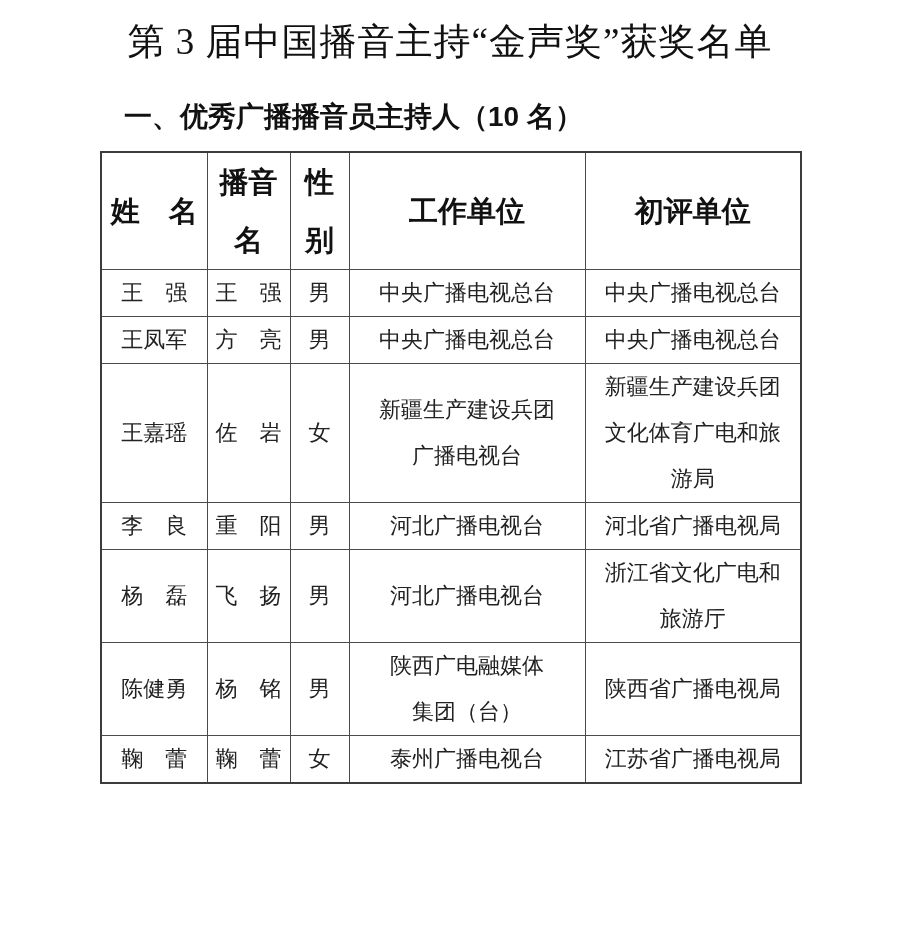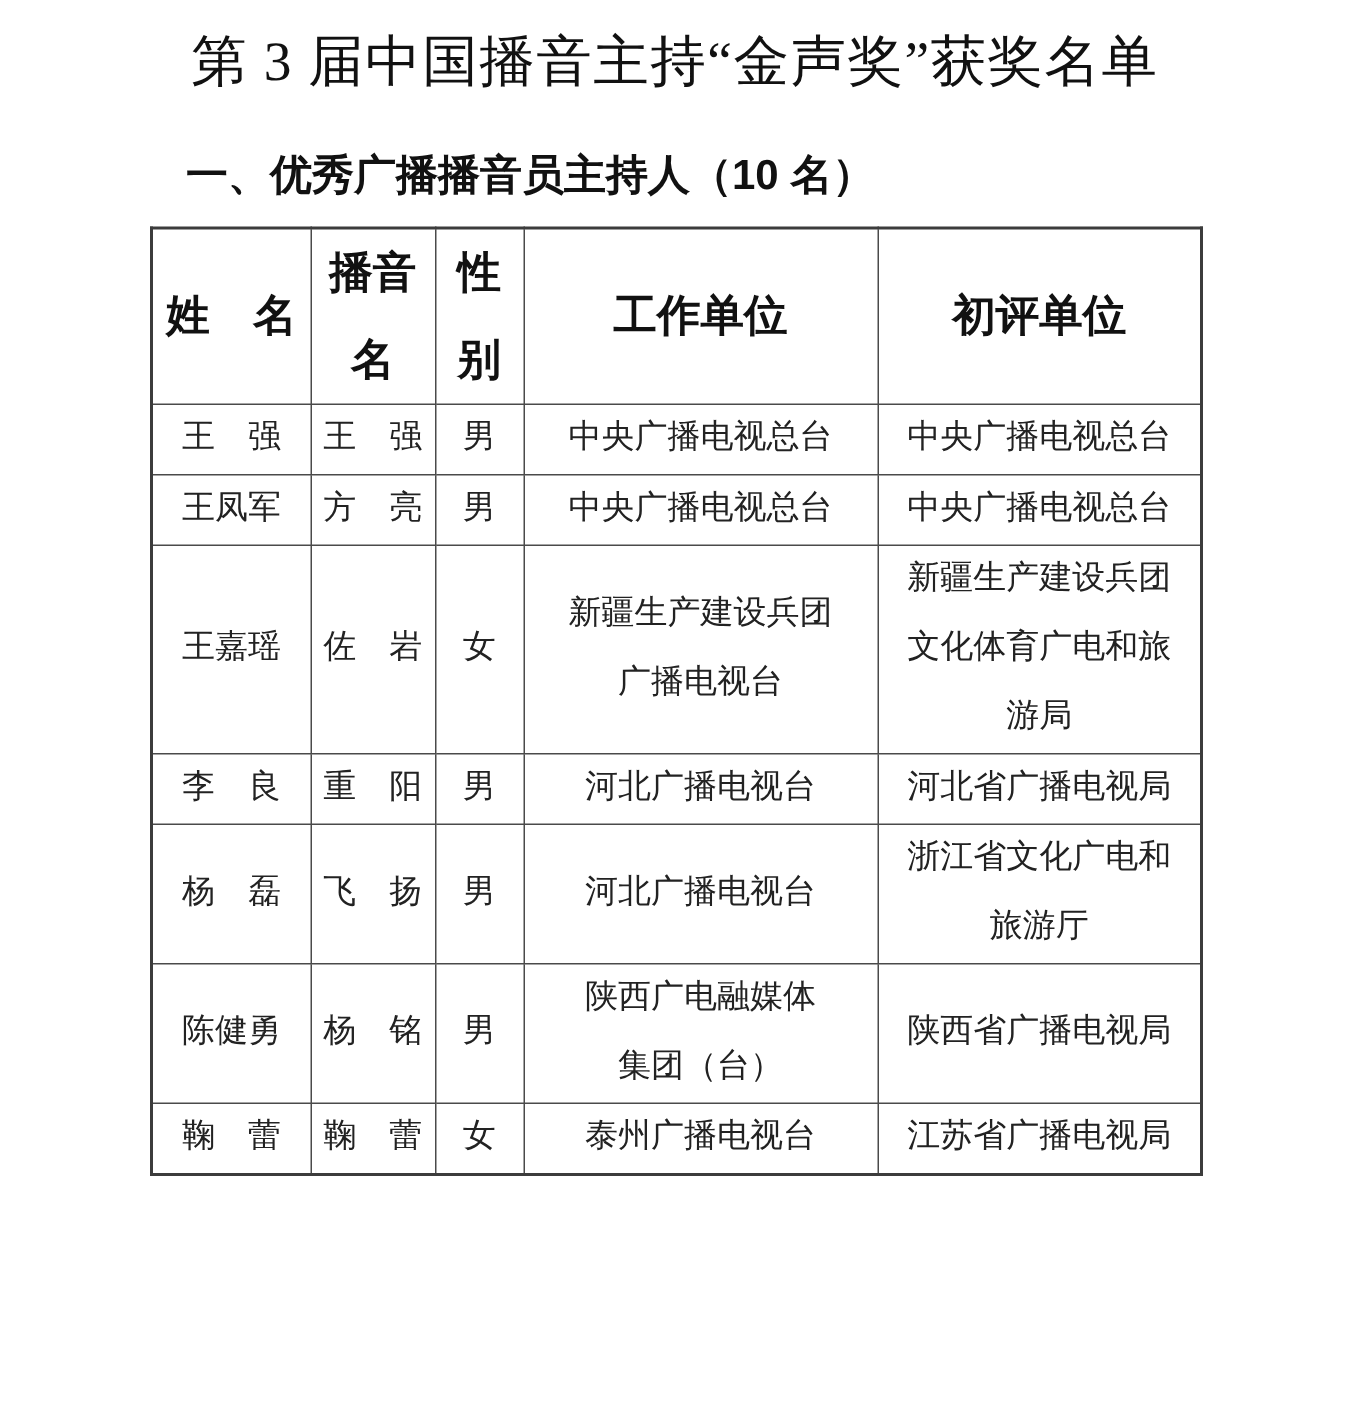--- a/index.html
+++ b/index.html
@@ -57,21 +57,21 @@
     font-weight: 700;
     font-size: 29px;
     line-height: 58px;
     padding: 0 4px;
     border: 1px solid #4a4a4a;
     text-align: center;
     vertical-align: middle;
     color: #111;
   }
   table.winners td {
-    font-family: Liberation Mono, monospace;
+    font-family: Liberation Serif, serif;
     font-weight: 400;
     font-size: 22px;
     line-height: 46px;
     padding: 0 4px;
     border: 1px solid #4a4a4a;
     text-align: center;
     vertical-align: middle;
     white-space: pre-line;
     color: #222;
   }

